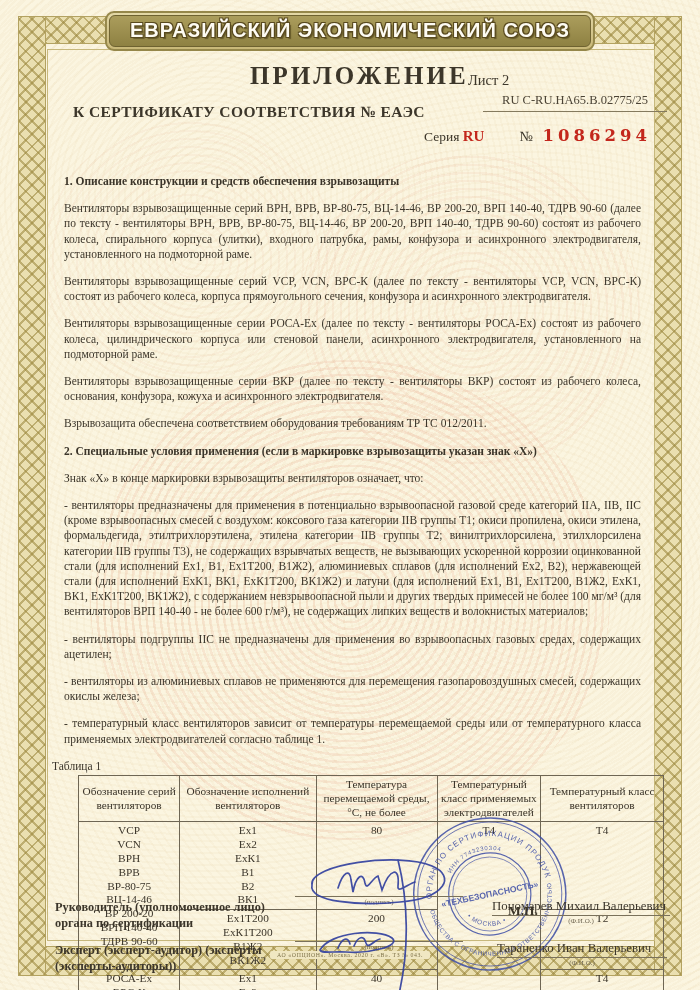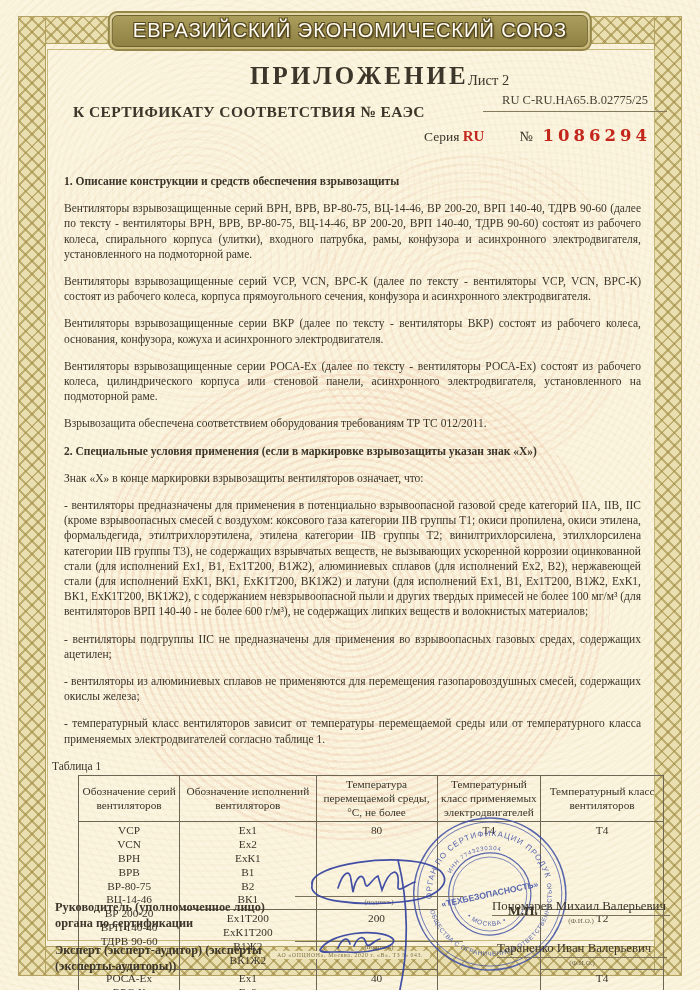--- a/index.html
+++ b/index.html
@@ -35,21 +35,21 @@
   .band-right{right:18px;top:16px;bottom:14px;width:26px;}
   .inner-frame{position:absolute;left:47px;right:45px;top:49px;bottom:49px;
     border:1.5px solid #c7b87c;pointer-events:none;}
   
   .banner{position:absolute;top:11px;left:50%;transform:translateX(-50%);
     background:linear-gradient(180deg,#e3d8a6,#c9b878);
     border:2px solid #95874a;border-radius:9px;padding:2px;z-index:5;}
   .banner-inner{background:linear-gradient(180deg,#ab9d5c,#8e8142);
     border:1px solid #6e6230;border-radius:6px;padding:3px 20px 4px;}
   .banner-text{font-family:"Liberation Sans","DejaVu Sans",sans-serif;
-    font-weight:normal;font-size:20px;letter-spacing:1px;color:#fdfbf2;white-space:nowrap;
+    font-weight:bold;font-size:20px;letter-spacing:1px;color:#fdfbf2;white-space:nowrap;
     text-shadow:1px 1px 0 #58491e,-1px 1px 0 #58491e,1px -1px 0 #58491e,-1px -1px 0 #58491e,2px 2px 1px rgba(70,58,20,.6);}
   
   .t-priloz{position:absolute;left:250px;top:62px;font-size:25px;font-weight:bold;
     letter-spacing:3px;color:#3c362a;z-index:4;text-align:center;}
   .t-list{position:absolute;left:468px;top:72px;font-size:14.5px;color:#3c362a;z-index:4;}
   .t-sub{position:absolute;left:73px;top:103px;font-size:15.5px;font-weight:bold;
     letter-spacing:.4px;color:#3c362a;z-index:4;}
   .t-certno{position:absolute;left:483px;top:93px;width:184px;text-align:center;
     font-size:12.5px;color:#4a4335;border-bottom:1px solid #847a5e;padding-bottom:3px;z-index:4;}
   .t-seria{position:absolute;left:388px;top:126px;z-index:4;font-size:13.5px;color:#3c362a;margin-left:36px;}
@@ -118,22 +118,22 @@
     <span>Серия</span>
     <span class="red">RU</span>
     <span class="no">№</span>
     <span class="t-blankno">1086294</span>
   </div>
 
   <div class="content">
     <p class="sec-head">1.  Описание конструкции и средств обеспечения взрывозащиты</p>
     <p>Вентиляторы взрывозащищенные серий ВРН, ВРВ, ВР-80-75, ВЦ-14-46, ВР 200-20, ВРП 140-40, ТДРВ 90-60 (далее по тексту - вентиляторы ВРН, ВРВ, ВР-80-75, ВЦ-14-46, ВР 200-20, ВРП 140-40, ТДРВ 90-60) состоят из рабочего колеса, спирального корпуса (улитки), входного патрубка, рамы, конфузора и асинхронного электродвигателя, установленного на подмоторной раме.</p>
     <p>Вентиляторы взрывозащищенные серий VCP, VCN, ВРС-К (далее по тексту - вентиляторы VCP, VCN, ВРС-К) состоят из рабочего колеса, корпуса прямоугольного сечения, конфузора и асинхронного электродвигателя.</p>
+    <p>Вентиляторы взрывозащищенные серии РОСА-Ех (далее по тексту - вентиляторы РОСА-Ех) состоят из рабочего колеса, цилиндрического корпуса или стеновой панели, асинхронного электродвигателя, установленного на подмоторной раме.</p>
     <p>Вентиляторы взрывозащищенные серии ВКР (далее по тексту - вентиляторы ВКР) состоят из рабочего колеса, основания, конфузора, кожуха и асинхронного электродвигателя.</p>
-    <p>Вентиляторы взрывозащищенные серии РОСА-Ех (далее по тексту - вентиляторы РОСА-Ех) состоят из рабочего колеса, цилиндрического корпуса или стеновой панели, асинхронного электродвигателя, установленного на подмоторной раме.</p>
     <p>Взрывозащита обеспечена соответствием оборудования требованиям ТР ТС 012/2011.</p>
 
     <p class="sec-head sec2-head">2.  Специальные условия применения (если в маркировке взрывозащиты указан знак «Х»)</p>
     <p>Знак «Х» в конце маркировки взрывозащиты вентиляторов означает, что:</p>
     <p>- вентиляторы предназначены для применения в потенциально взрывоопасной газовой среде категорий IIА, IIВ, IIС (кроме взрывоопасных смесей с воздухом: коксового газа категории IIВ группы Т1; окиси пропилена, окиси этилена, формальдегида, этилтрихлорэтилена, этилена категории IIВ группы Т2; винилтрихлорсилена, этилхлорсилена категории IIВ группы Т3), не содержащих взрывчатых веществ, не вызывающих ускоренной коррозии оцинкованной стали (для исполнений Ех1, В1, Ех1Т200, В1Ж2),  алюминиевых сплавов (для исполнений Ех2, В2), нержавеющей стали (для исполнений ЕхК1, ВК1, ЕхК1Т200, ВК1Ж2) и латуни (для исполнений Ех1, В1, Ех1Т200, В1Ж2, ЕхК1, ВК1, ЕхК1Т200, ВК1Ж2), с содержанием невзрывоопасной пыли и других твердых примесей не более 100 мг/м³ (для вентиляторов ВРП 140-40 - не более 600 г/м³), не содержащих липких веществ и волокнистых материалов;</p>
     <p>- вентиляторы подгруппы IIС не предназначены для применения во взрывоопасных газовых средах, содержащих ацетилен;</p>
     <p>- вентиляторы из алюминиевых сплавов не применяются для перемещения газопаровоздушных смесей, содержащих окислы железа;</p>
     <p>- температурный класс вентиляторов зависит от температуры перемещаемой среды или от температурного класса применяемых электродвигателей согласно таблице 1.</p>
 
     <div class="tbl-caption">Таблица 1</div>

